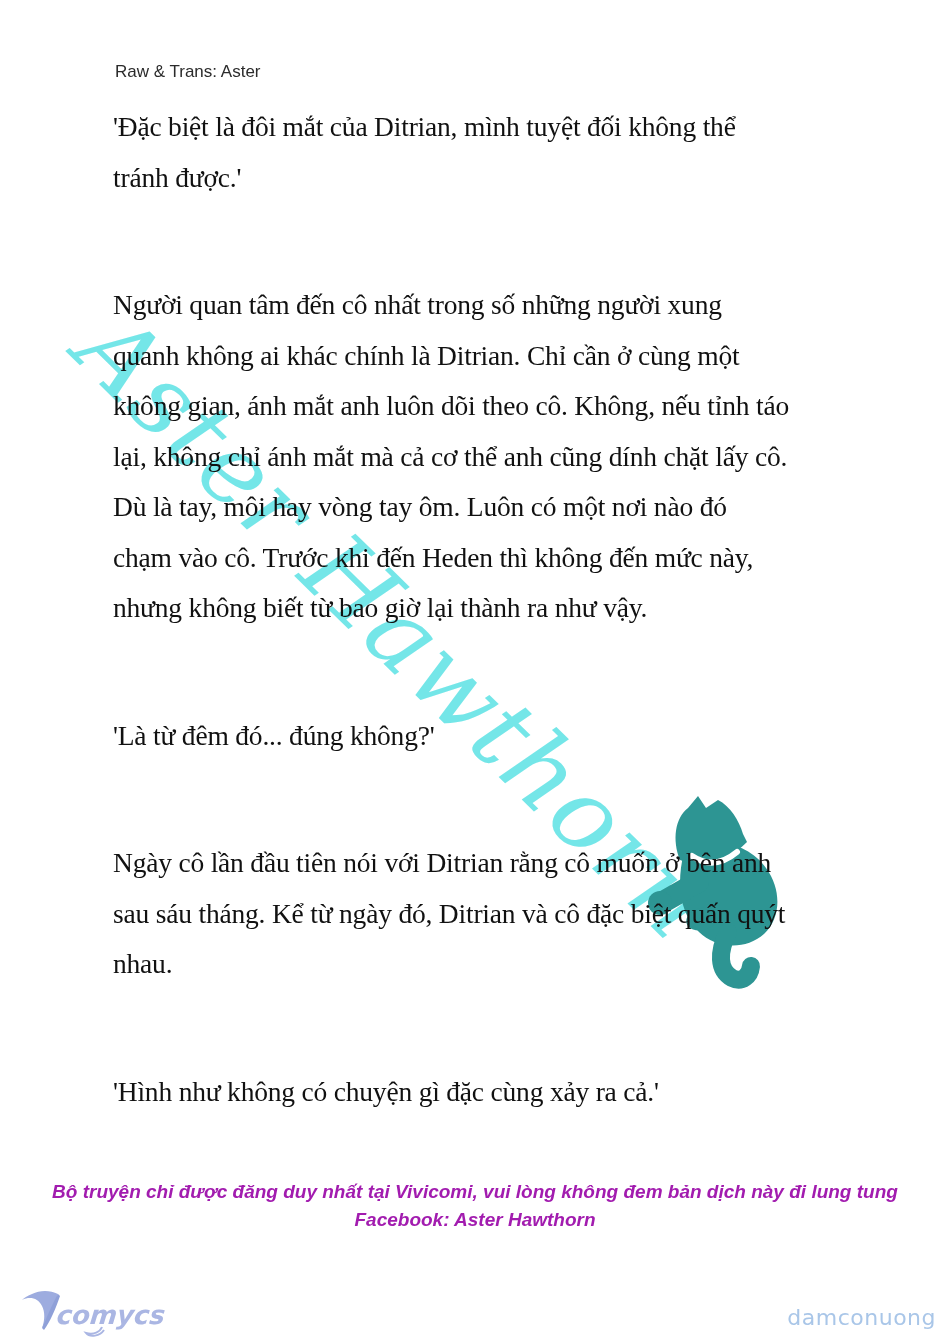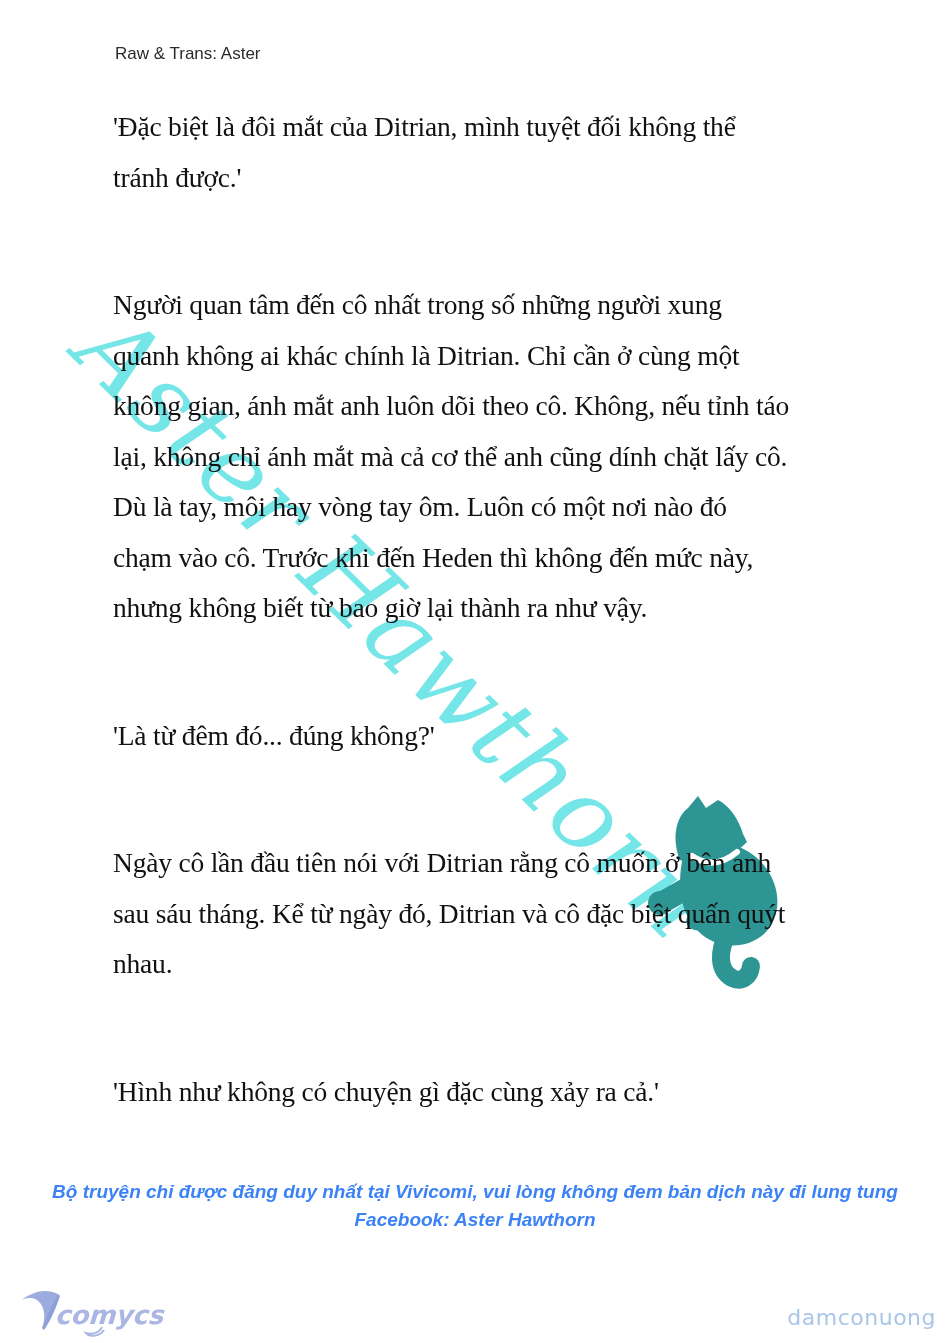--- a/index.html
+++ b/index.html
@@ -5,21 +5,21 @@
   html,body{margin:0;padding:0;background:#e8e8e8;}
   .page{
     position:relative;
     width:950px;height:1343px;
     margin:0 auto;
     background:#ffffff;
     overflow:hidden;
     font-family:"Liberation Serif", serif;
   }
   .credit{
-    position:absolute;left:115px;top:44px;
+    position:absolute;left:115px;top:62px;
     font-family:"Liberation Sans", sans-serif;
     font-size:17px;color:#2b2b2b;
     z-index:4;
   }
   .watermark{
     position:absolute;left:136px;top:290px;
     transform:rotate(44.5deg);
     transform-origin:0 0;
     font-family:"DejaVu Serif", serif;
     font-style:italic;
@@ -46,21 +46,21 @@
     letter-spacing:-0.2px;
     color:#111;
     white-space:pre;
   }
   .footer{
     position:absolute;left:0;top:1178px;width:950px;
     text-align:center;
     font-family:"Liberation Sans", sans-serif;
     font-weight:bold;font-style:italic;
     font-size:19px;line-height:27.5px;
-    color:#3b82f6;
+    color:#a21caf;
     z-index:4;
   }
   .footer div{margin:0;}
   .logo-vcomycs{
     position:absolute;left:16px;top:1286px;
     z-index:4;
   }
   .logo-damconuong{
     position:absolute;right:14px;top:1305px;
     font-family:"DejaVu Sans", sans-serif;

